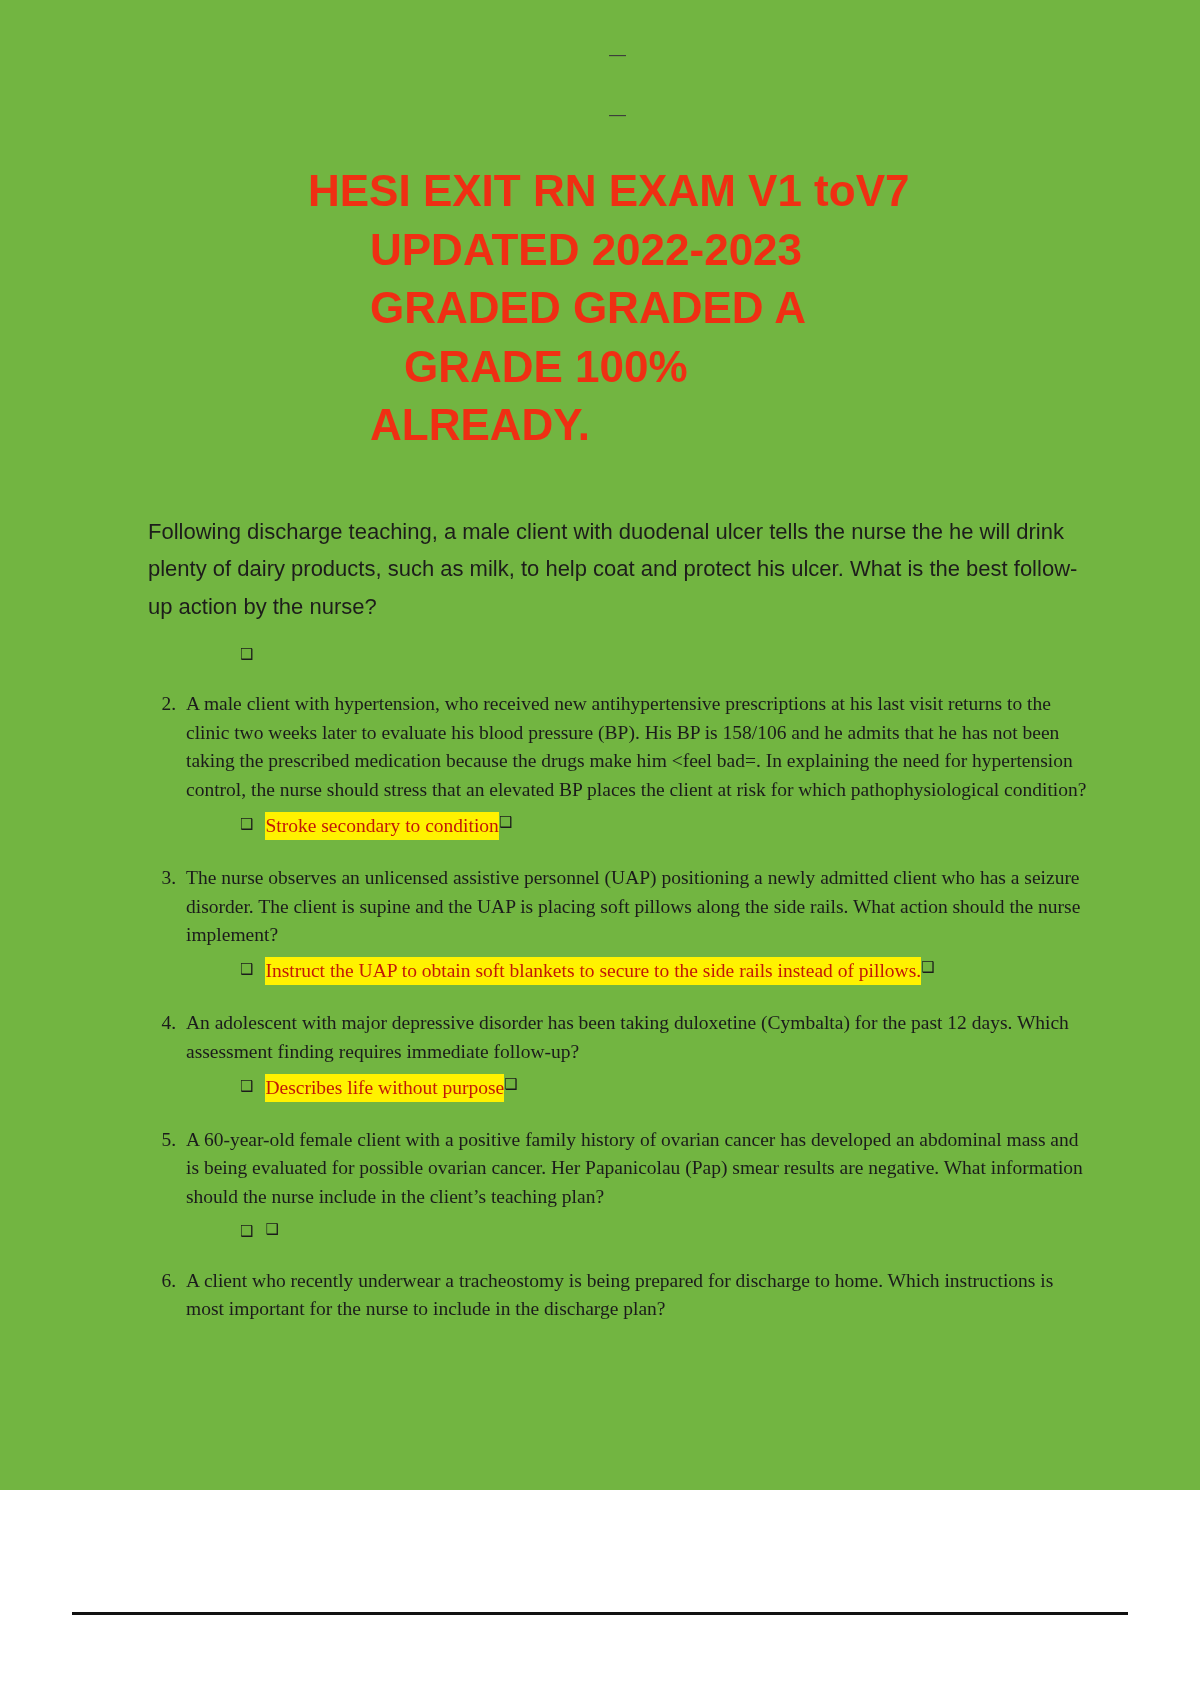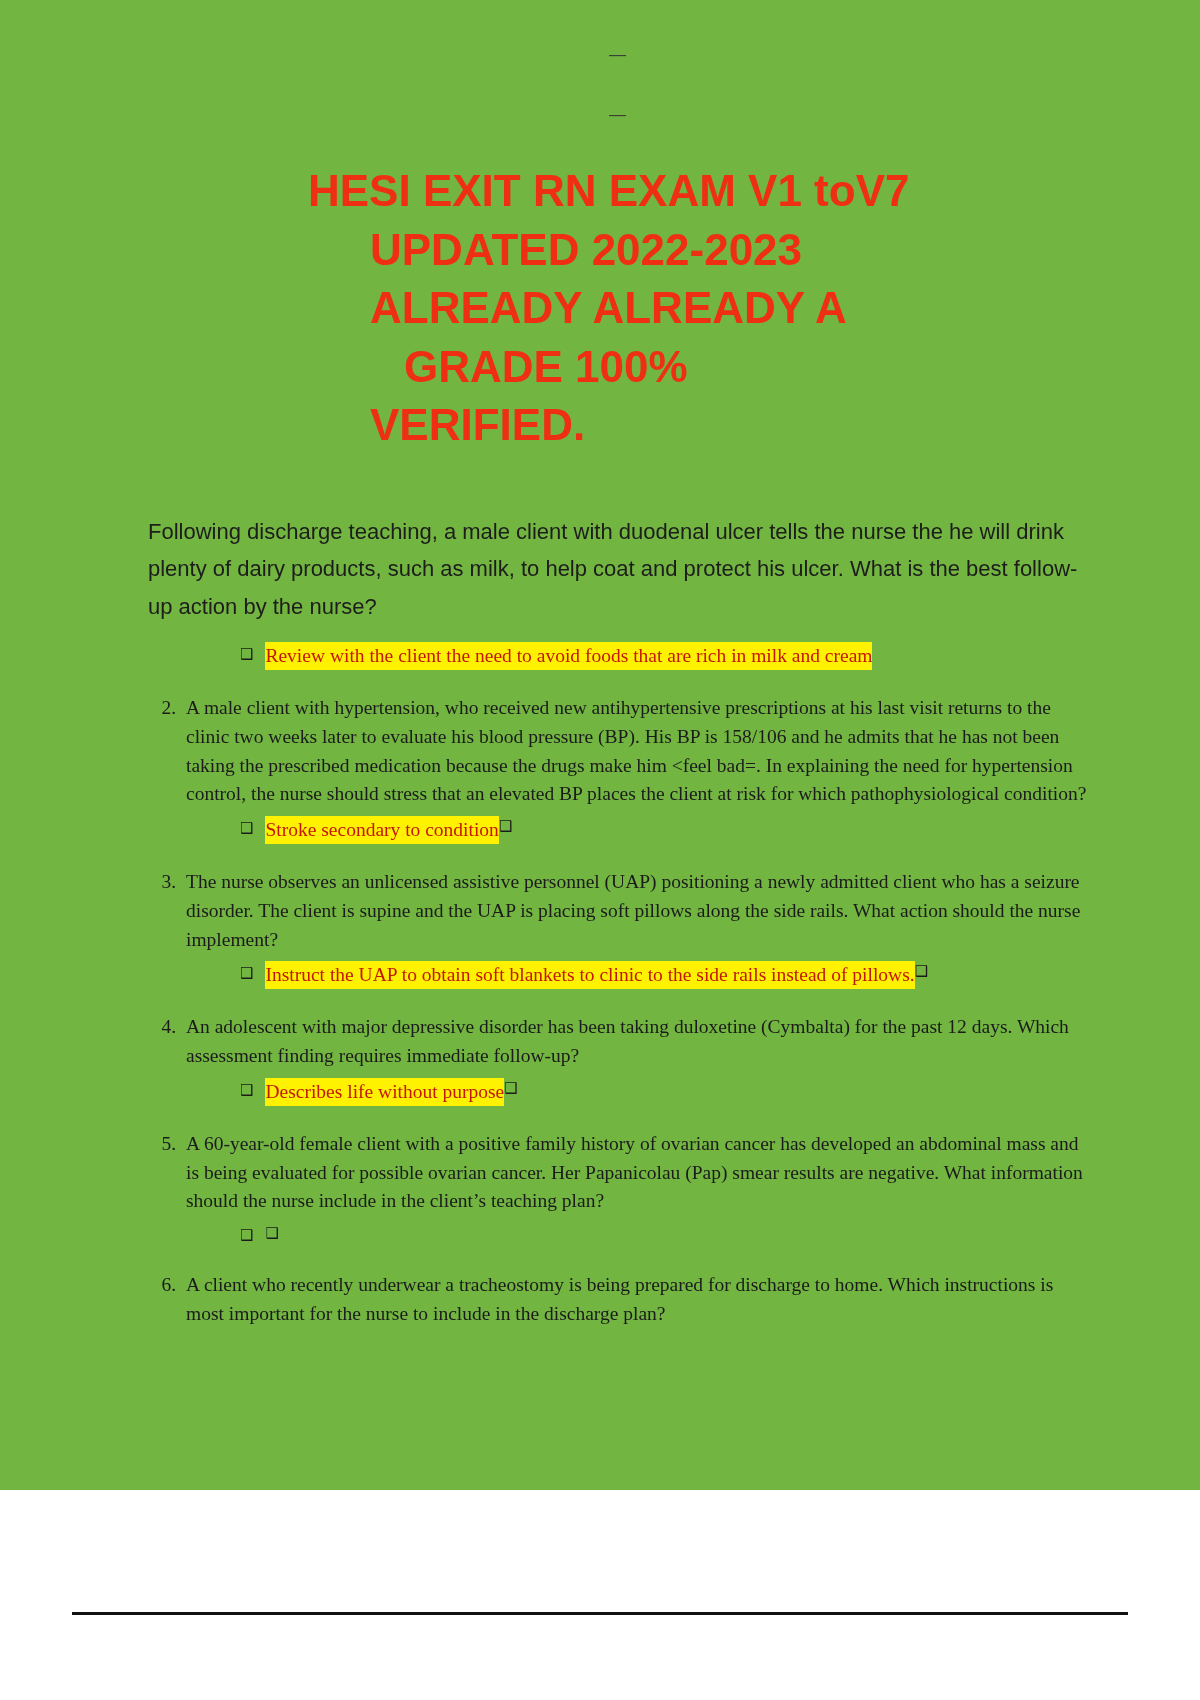--- a/index.html
+++ b/index.html
@@ -131,49 +131,48 @@
 <div class="page">
   <div class="sheet">
     <div class="content">
 
       <div class="dash-line">—</div>
       <div class="dash-line second">—</div>
 
       <div class="doc-title">
         <span class="l1">HESI EXIT RN EXAM V1 toV7</span>
         <span class="l2">UPDATED 2022-2023</span>
-        <span class="l3">ALREADY ALREADY A</span>
+        <span class="l3">GRADED GRADED A</span>
         <span class="l4">GRADE 100%</span>
-        <span class="l5">VERIFIED.</span>
+        <span class="l5">ALREADY.</span>
       </div>
 
       <div class="intro">Following discharge teaching, a male client with duodenal ulcer tells the nurse the he will drink plenty of dairy products, such as milk, to help coat and protect his ulcer. What is the best follow-up action by the nurse?</div>
 
       <div class="answer-row first-answer">
         <span class="box-glyph">❑</span>
-        <span class="answer-text hl">Review with the client the need to avoid foods that are rich in milk and cream</span>
       </div>
 
       <div class="q-block">
         <span class="q-num">2.</span>
         <span class="q-text">A male client with hypertension, who received new antihypertensive prescriptions at his last visit returns to the clinic two weeks later to evaluate his blood pressure (BP). His BP is 158/106 and he admits that he has not been taking the prescribed medication because the drugs make him &lt;feel bad=. In explaining the need for hypertension control, the nurse should stress that an elevated BP places the client at risk for which pathophysiological condition?</span>
       </div>
       <div class="answer-row">
         <span class="box-glyph">❑</span>
         <span class="answer-text hl">Stroke secondary to condition</span>
         <span class="trail-box">❑</span>
       </div>
 
       <div class="q-block">
         <span class="q-num">3.</span>
         <span class="q-text">The nurse observes an unlicensed assistive personnel (UAP) positioning a newly admitted client who has a seizure disorder. The client is supine and the UAP is placing soft pillows along the side rails. What action should the nurse implement?</span>
       </div>
       <div class="answer-row">
         <span class="box-glyph">❑</span>
-        <span class="answer-text hl">Instruct the UAP to obtain soft blankets to clinic to the side rails instead of pillows.</span>
+        <span class="answer-text hl">Instruct the UAP to obtain soft blankets to secure to the side rails instead of pillows.</span>
         <span class="trail-box">❑</span>
       </div>
 
       <div class="q-block">
         <span class="q-num">4.</span>
         <span class="q-text">An adolescent with major depressive disorder has been taking duloxetine (Cymbalta) for the past 12 days. Which assessment finding requires immediate follow-up?</span>
       </div>
       <div class="answer-row">
         <span class="box-glyph">❑</span>
         <span class="answer-text hl">Describes life without purpose</span>

